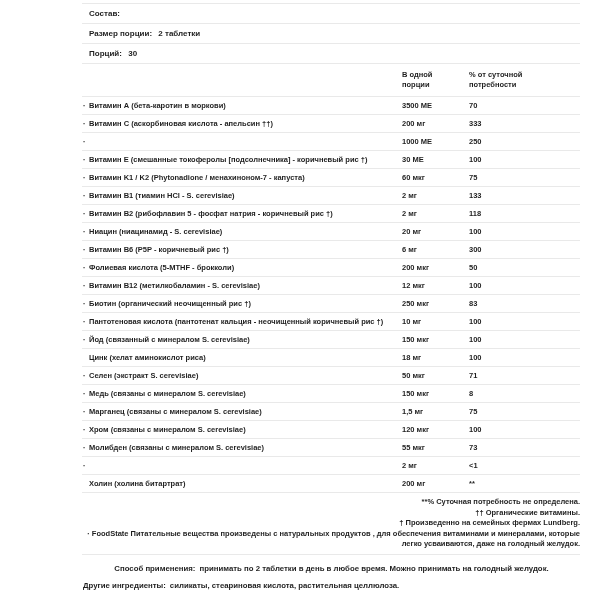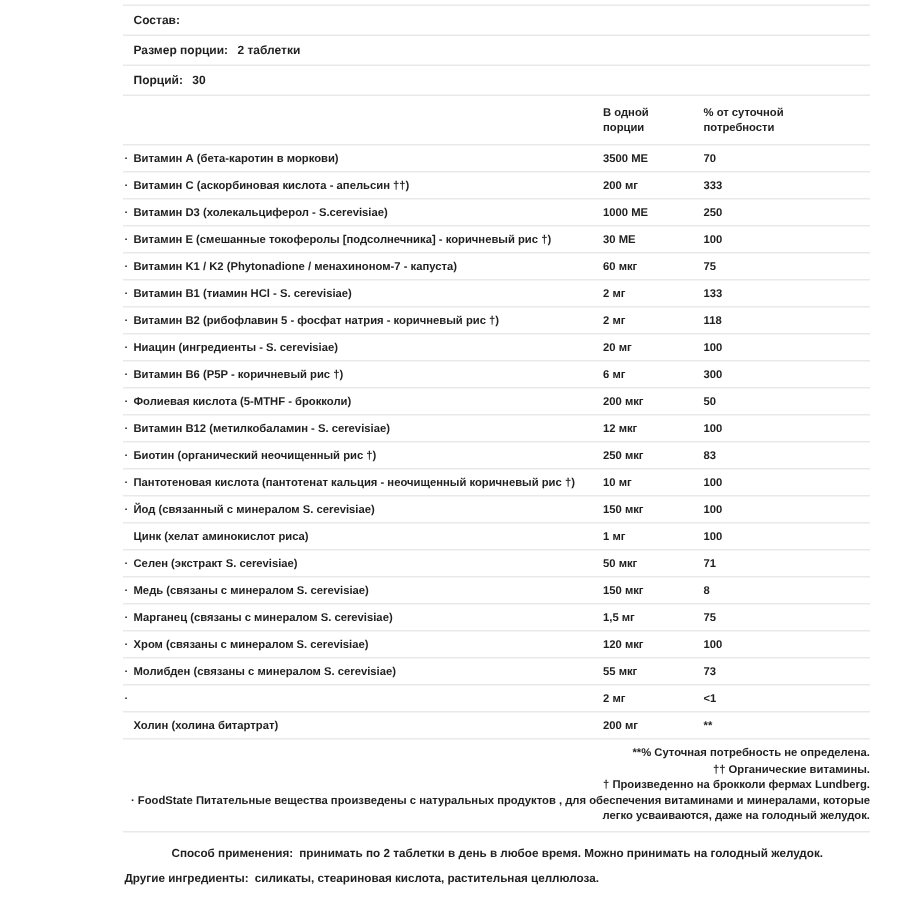--- a/index.html
+++ b/index.html
@@ -119,21 +119,20 @@
       <span class="bullet">·</span>
       <span class="nm">Витамин C (аскорбиновая кислота - апельсин ††)</span>
     </div>
     <div class="cell-amount">200 мг</div>
     <div class="cell-dv">333</div>
   </div>
 
   <div class="trow">
     <div class="cell-name">
       <span class="bullet">·</span>
-      <span class="nm">Витамин D3 (холекальциферол - S.cerevisiae)</span>
     </div>
     <div class="cell-amount">1000 МЕ</div>
     <div class="cell-dv">250</div>
   </div>
 
   <div class="trow">
     <div class="cell-name">
       <span class="bullet">·</span>
       <span class="nm">Витамин E (смешанные токоферолы [подсолнечника] - коричневый рис †)</span>
     </div>
@@ -164,21 +163,21 @@
       <span class="bullet">·</span>
       <span class="nm">Витамин B2 (рибофлавин 5 - фосфат натрия - коричневый рис †)</span>
     </div>
     <div class="cell-amount">2 мг</div>
     <div class="cell-dv">118</div>
   </div>
 
   <div class="trow">
     <div class="cell-name">
       <span class="bullet">·</span>
-      <span class="nm">Ниацин (ингредиенты - S. cerevisiae)</span>
+      <span class="nm">Ниацин (ниацинамид - S. cerevisiae)</span>
     </div>
     <div class="cell-amount">20 мг</div>
     <div class="cell-dv">100</div>
   </div>
 
   <div class="trow">
     <div class="cell-name">
       <span class="bullet">·</span>
       <span class="nm">Витамин B6 (P5P - коричневый рис †)</span>
     </div>
@@ -229,21 +228,21 @@
     </div>
     <div class="cell-amount">150 мкг</div>
     <div class="cell-dv">100</div>
   </div>
 
   <div class="trow">
     <div class="cell-name">
       <span class="bullet"></span>
       <span class="nm">Цинк (хелат аминокислот риса)</span>
     </div>
-    <div class="cell-amount">1 мг</div>
+    <div class="cell-amount">18 мг</div>
     <div class="cell-dv">100</div>
   </div>
 
   <div class="trow">
     <div class="cell-name">
       <span class="bullet">·</span>
       <span class="nm">Селен (экстракт S. cerevisiae)</span>
     </div>
     <div class="cell-amount">50 мкг</div>
     <div class="cell-dv">71</div>
@@ -302,21 +301,21 @@
     <div class="cell-dv">**</div>
   </div>
 </div>
   </div>
 
   <div class="footnotes" id="footnotes">
   <div class="fn">**% Суточная потребность не определена.</div>
 
   <div class="fn">†† Органические витамины.</div>
 
-  <div class="fn">† Произведенно на брокколи фермах Lundberg.</div>
+  <div class="fn">† Произведенно на семейных фермах Lundberg.</div>
 
   <div class="fn">· FoodState Питательные вещества произведены с натуральных продуктов , для обеспечения витаминами и минералами, которые легко усваиваются, даже на голодный желудок.</div>
 </div>
 
   <p class="usage">
     <span class="lbl">Способ применения:</span><span>принимать по 2 таблетки в день в любое время.  Можно принимать на голодный желудок.</span>
   </p>
 
   <p class="other">
     <span class="lbl">Другие ингредиенты:</span><span>силикаты, стеариновая кислота, растительная целлюлоза.</span>

